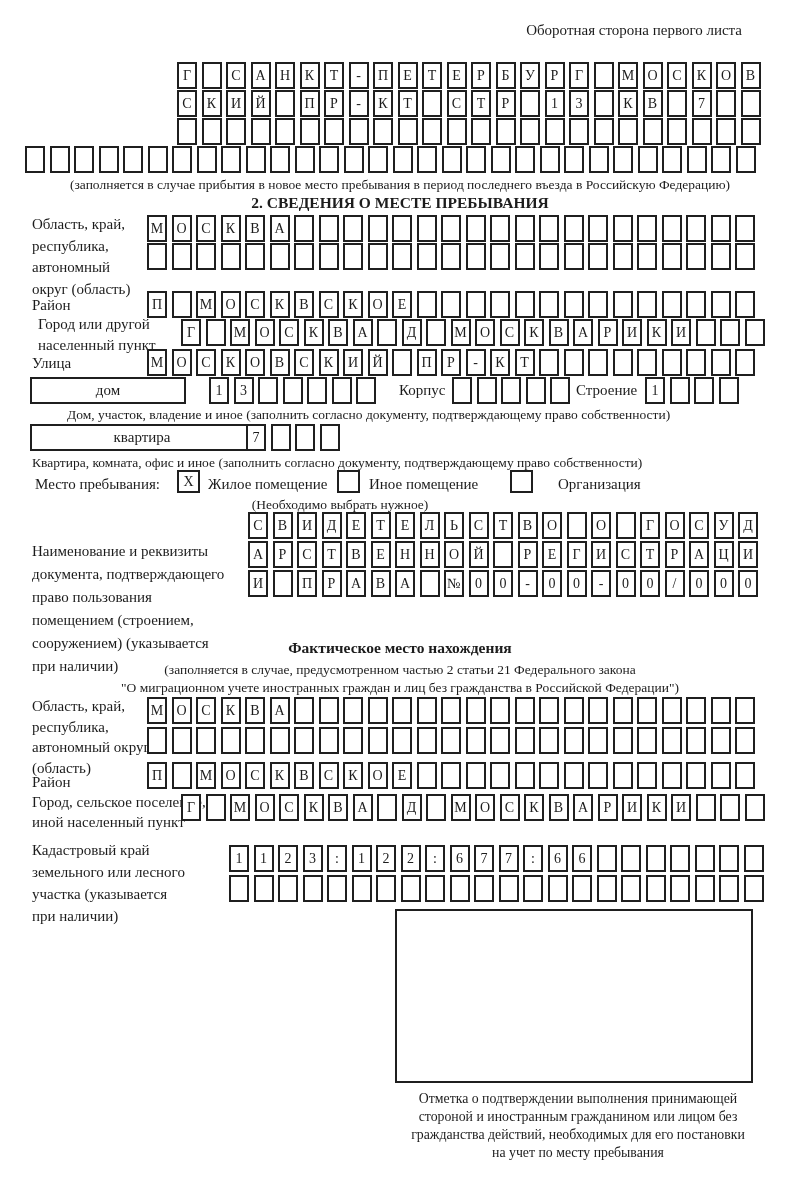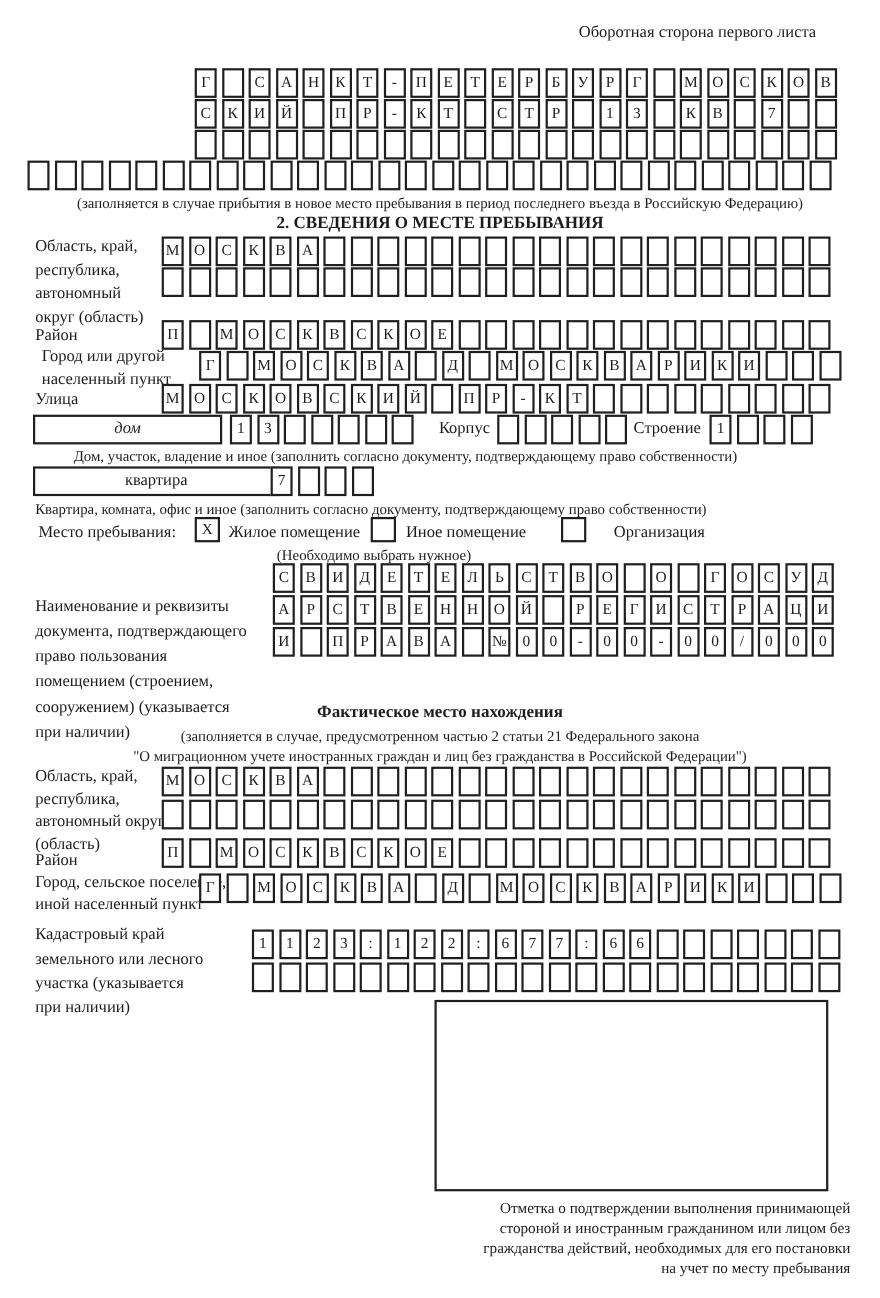--- a/index.html
+++ b/index.html
@@ -293,21 +293,21 @@
       <span class="cell"></span>
       <span class="cell"></span>
       <span class="cell"></span>
       <span class="cell"></span>
       <span class="cell"></span>
       <span class="cell"></span>
       <span class="cell"></span>
       <span class="cell"></span>
     </div>
 
-  <div class="field" style="left:30px;top:377px;width:172px;font-style:italic;">
+  <div class="field" style="left:30px;top:377px;width:156px;">
     <span>дом</span>
   </div>
   <div class="cells" style="left:209px;top:377px;">
       <span class="cell">1</span>
       <span class="cell">3</span>
       <span class="cell"></span>
       <span class="cell"></span>
       <span class="cell"></span>
       <span class="cell"></span>
       <span class="cell"></span>
@@ -601,20 +601,20 @@
       <span class="cell"></span>
       <span class="cell"></span>
       <span class="cell"></span>
       <span class="cell"></span>
       <span class="cell"></span>
       <span class="cell"></span>
       <span class="cell"></span>
     </div>
 
   <div class="stamp" style="left:395px;top:909px;width:358px;height:174px;"></div>
-  <div class="abs multiline note" style="left:383px;top:1090px;width:390px;text-align:right;line-height:18px;font-size:13.8px;white-space:normal;">
+  <div class="abs multiline note" style="left:383px;top:1090px;width:390px;text-align:center;line-height:18px;font-size:13.8px;white-space:normal;">
     <div>Отметка о подтверждении выполнения принимающей</div>
     <div>стороной и иностранным гражданином или лицом без</div>
     <div>гражданства действий, необходимых для его постановки</div>
     <div>на учет по месту пребывания</div>
   </div>
 
 </div>
 
 </body></html>

